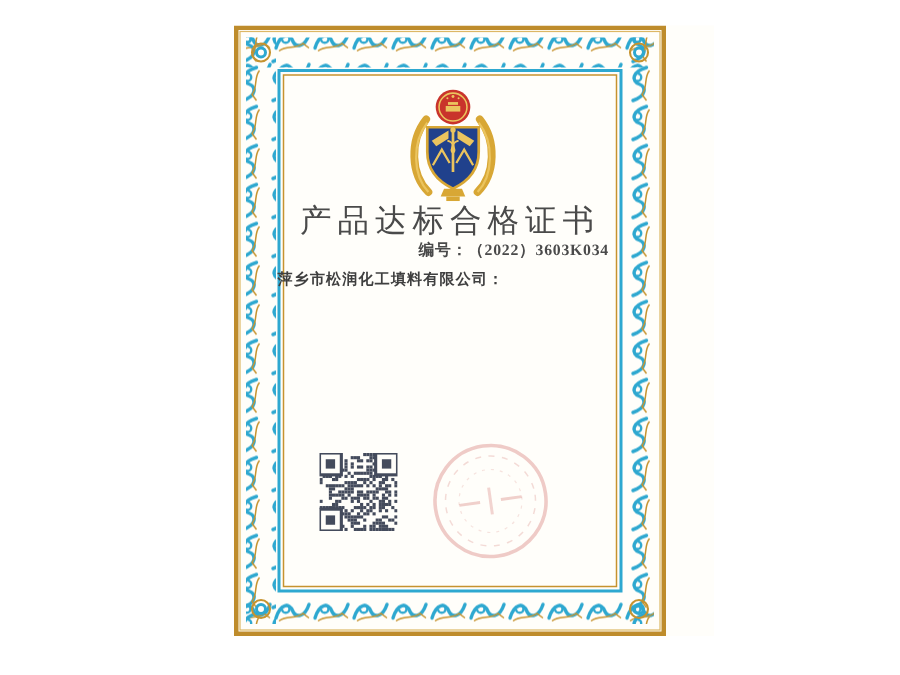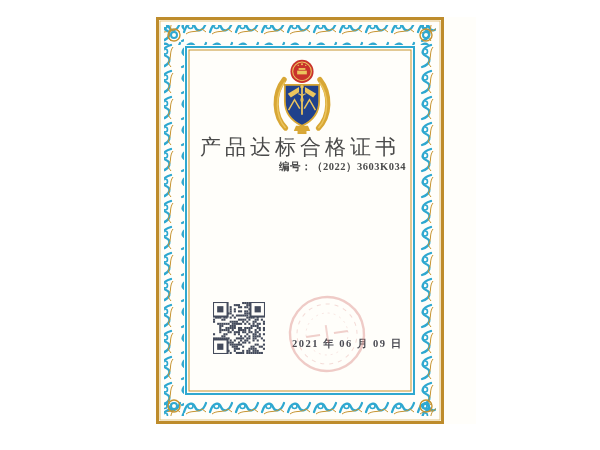--- a/index.html
+++ b/index.html
@@ -121,20 +121,21 @@
       <path d="M53,72 L60,60 L68,74" fill="none" stroke="#EBC45E" stroke-width="2"></path>
 
       <path d="M42,95 L58,95 L61,102 L39,102 Z" fill="#D8A735"></path>
       <rect x="44" y="102" width="12" height="4" fill="#D8A735"></rect>
     </svg>
 
     <div class="title">产品达标合格证书</div>
 
     <div class="cert-number">编号：（2022）3603K034</div>
 
+    <div class="recipient">萍乡市松润化工填料有限公司：</div>
 
 
 
     <div class="qr" id="qr"><svg viewBox="0 0 52 52" width="52" height="52" xmlns="http://www.w3.org/2000/svg">
           <rect x="29.12" y="0" width="2.08" height="2.08" fill="#444B5C"></rect>
           <rect x="31.200000000000003" y="0" width="2.08" height="2.08" fill="#444B5C"></rect>
           <rect x="33.28" y="0" width="2.08" height="2.08" fill="#444B5C"></rect>
           <rect x="35.36" y="0" width="2.08" height="2.08" fill="#444B5C"></rect>
           <rect x="20.8" y="2.08" width="2.08" height="2.08" fill="#444B5C"></rect>
           <rect x="22.880000000000003" y="2.08" width="2.08" height="2.08" fill="#444B5C"></rect>
@@ -366,21 +367,20 @@
           <rect x="47.84" y="49.92" width="2.08" height="2.08" fill="#444B5C"></rect>
           <rect x="0" y="0" width="14.56" height="14.56" fill="none" stroke="#444B5C" stroke-width="2.08"></rect>
           <rect x="4.16" y="4.16" width="6.24" height="6.24" fill="#444B5C"></rect>
           <rect x="37.44" y="0" width="14.56" height="14.56" fill="none" stroke="#444B5C" stroke-width="2.08"></rect>
           <rect x="41.6" y="4.16" width="6.24" height="6.24" fill="#444B5C"></rect>
           <rect x="0" y="37.44" width="14.56" height="14.56" fill="none" stroke="#444B5C" stroke-width="2.08"></rect>
           <rect x="4.16" y="41.6" width="6.24" height="6.24" fill="#444B5C"></rect>
         </svg></div>
 
 
-    <div class="issue-date">2021 年 06 月 09 日</div>
 
     <svg class="stamp" viewBox="0 0 82 82" xmlns="http://www.w3.org/2000/svg">
       <g transform="rotate(-8 41 41)">
         <circle cx="41" cy="41" r="37" fill="none" stroke="#D8837E" stroke-width="2.4" opacity="0.55"></circle>
         <circle cx="41" cy="41" r="30" fill="none" stroke="#D8837E" stroke-width="1" stroke-dasharray="4 5" opacity="0.38"></circle>
         <path d="M20,41 L34,41 M48,41 L62,41" stroke="#D8837E" stroke-width="2" opacity="0.5"></path>
         <path d="M41,32 L41,50" stroke="#D8837E" stroke-width="2" opacity="0.45"></path>
         <circle cx="41" cy="41" r="21" fill="none" stroke="#D8837E" stroke-width="0.8" stroke-dasharray="2 4" opacity="0.3"></circle>
       </g>
     </svg>

